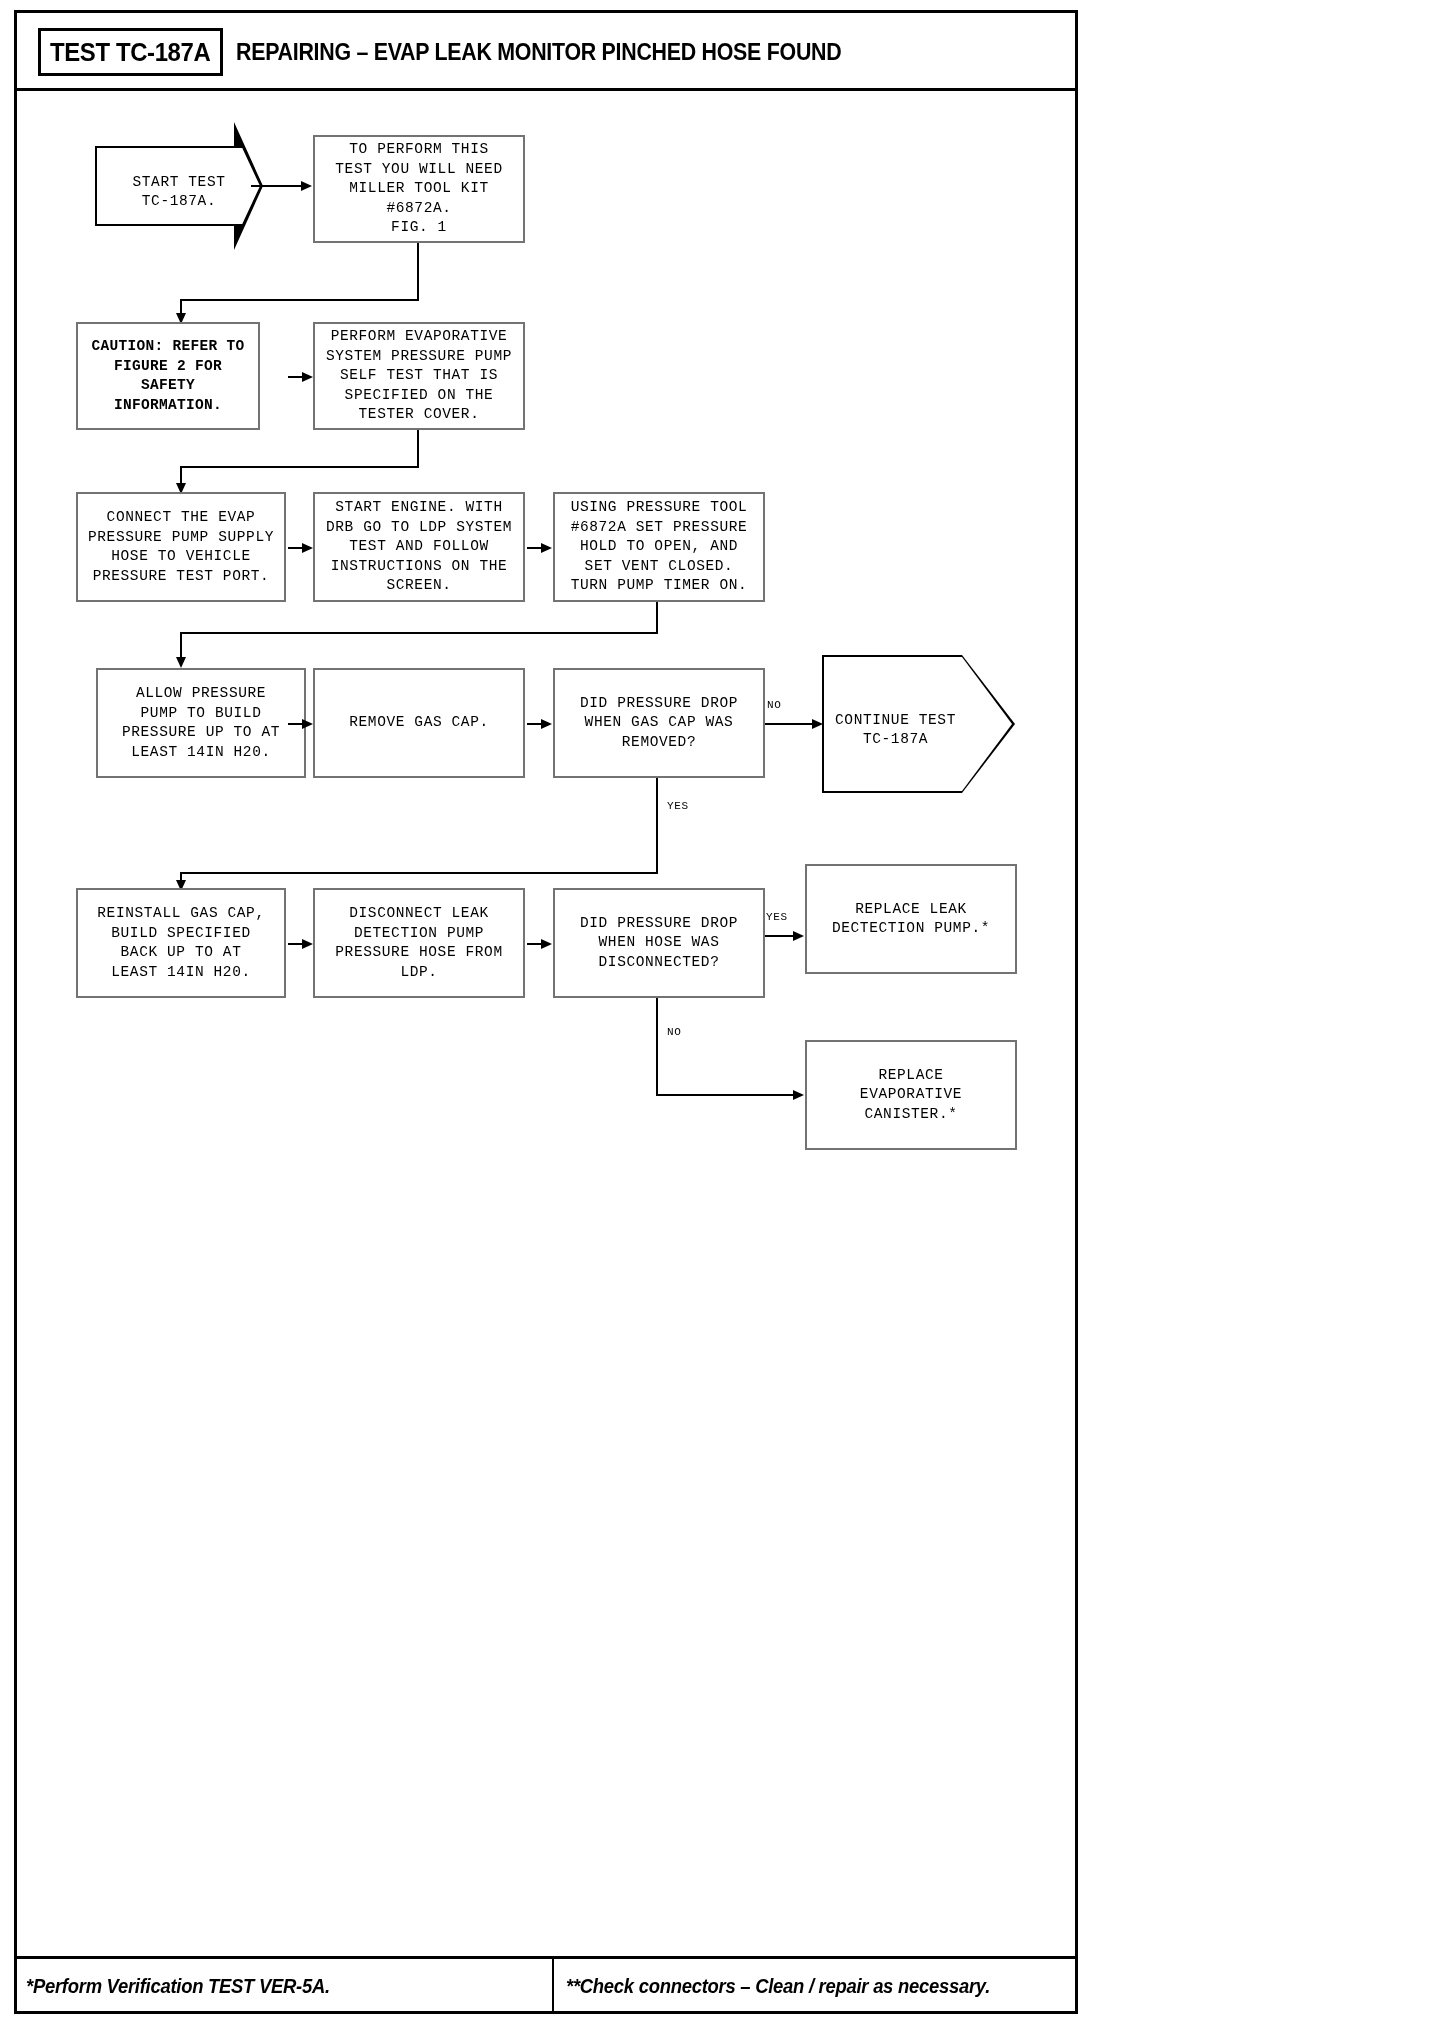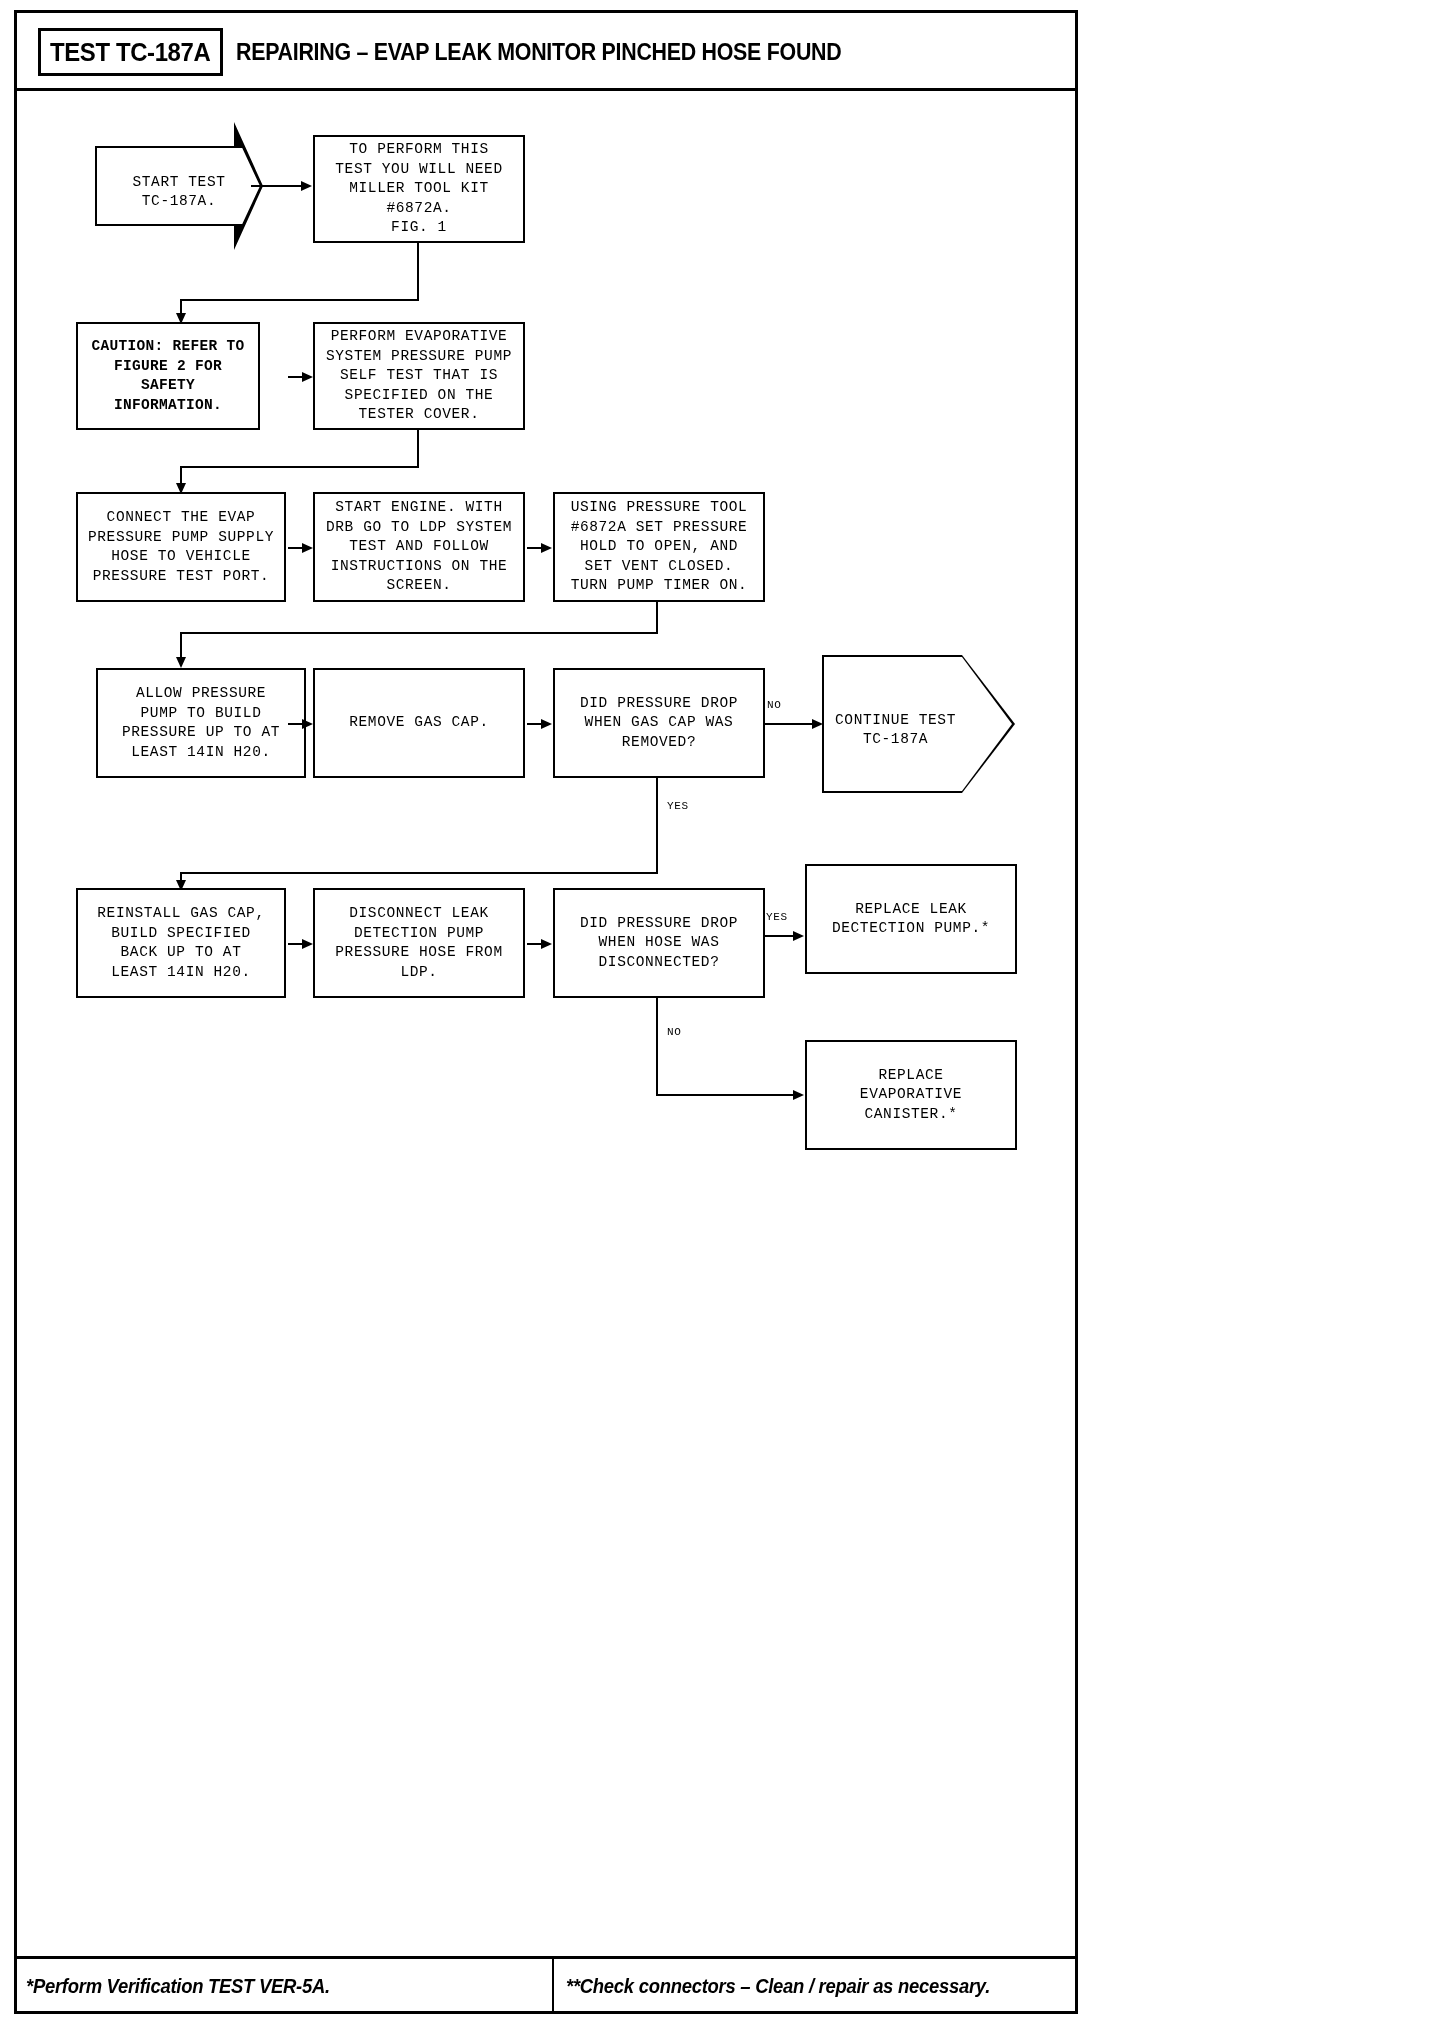--- a/index.html
+++ b/index.html
@@ -109,21 +109,21 @@
   .ftr-div{
     position:absolute;
     left:552px; top:1959px;
     width:2px; height:53px;
     background:#000;
   }
 
   
   .box{
     position:absolute;
-    border:2px solid #000000;
+    border:2px solid #737373;
     box-sizing:border-box;
     background:#fff;
     display:flex;
     align-items:center;
     justify-content:center;
     text-align:center;
   }
   .box .txt{
     font-family:"Liberation Mono","DejaVu Sans Mono",monospace;
     font-size:14.5px;

